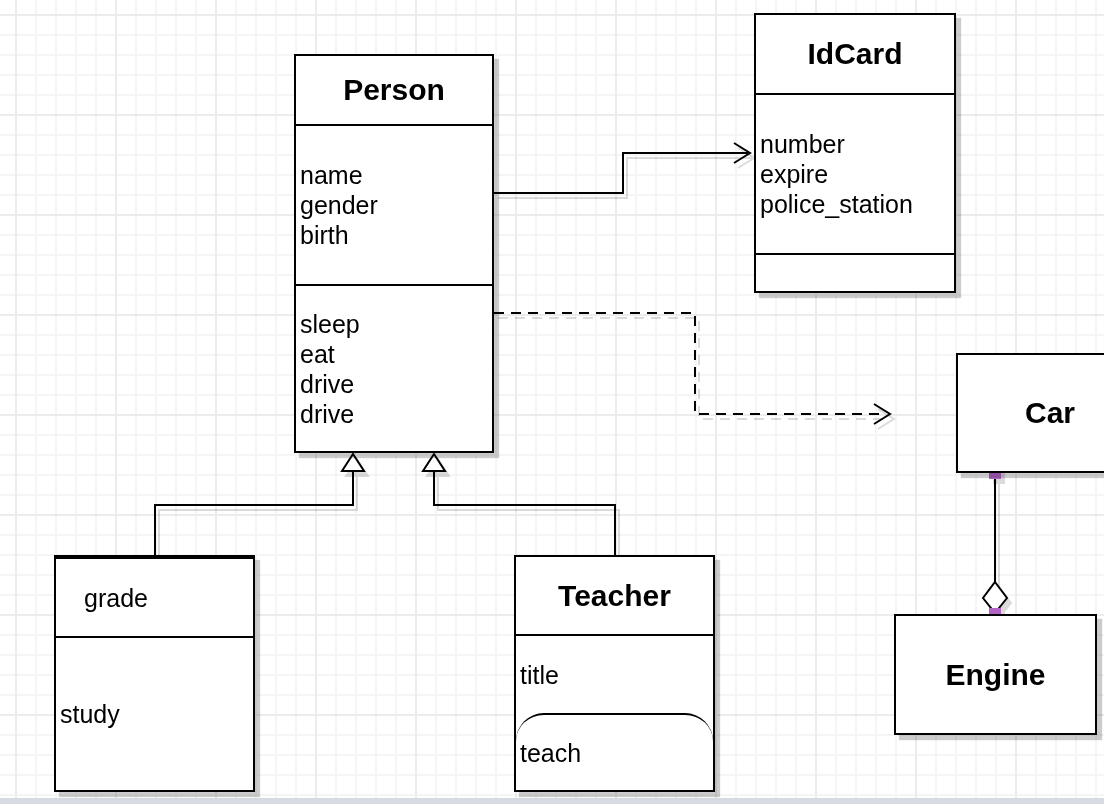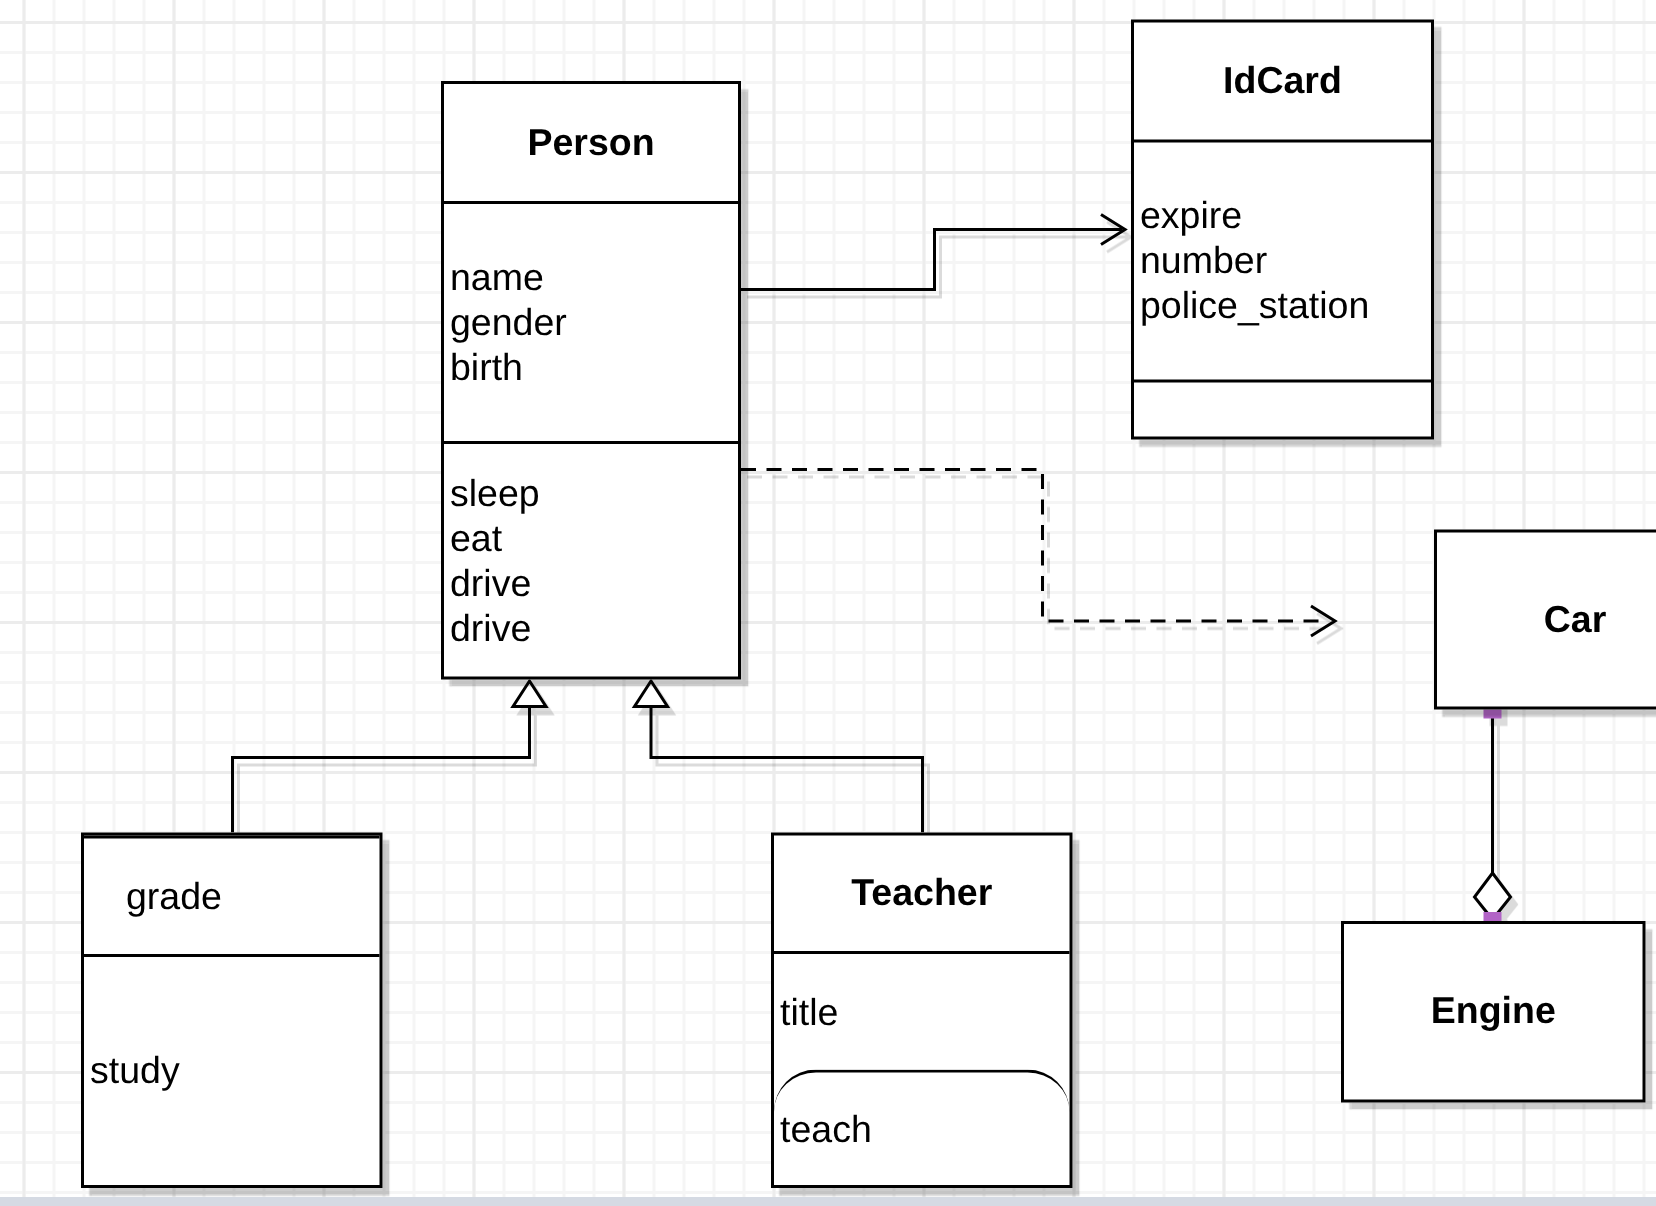--- a/index.html
+++ b/index.html
@@ -14,21 +14,21 @@
       linear-gradient(90deg, #f5f5f5 2px, transparent 2px);
     background-size:100px 100px,100px 100px,20px 20px,20px 20px;
     background-position:15px 14px;
   }
   .class-box{
     position:absolute;box-sizing:border-box;background:#fff;
     border:2px solid #000;box-shadow:5px 5px 1px rgba(0,0,0,0.20);
     display:flex;flex-direction:column;
   }
   .box-title{
-    font-weight:bold;font-size:25px;
+    font-weight:bold;font-size:30px;
     display:flex;align-items:center;justify-content:center;
     flex:none;
   }
   .box-section{
     box-sizing:border-box;border-top:2px solid #000;
     display:flex;flex-direction:column;justify-content:center;
     flex:none;overflow:hidden;
   }
   .member{font-size:25px;line-height:30px;padding-left:4px;white-space:nowrap;}
   .simple-title{flex:1;}
@@ -68,39 +68,39 @@
 
   <g fill="none" stroke="#000" stroke-width="2">
     <path d="M995 473 V583"></path>
     <polygon points="995,582 1007,598 995,613 983,598" fill="#ffffff"></polygon>
     <rect x="989" y="467" width="12" height="12" fill="#b264c6" stroke="none"></rect>
     <rect x="989" y="608" width="12" height="12" fill="#b264c6" stroke="none"></rect>
   </g>
 </svg>
 
 <div class="class-box" style="left:294px;top:54px;width:200px;height:399px;">
-  <div class="box-title" style="height:78px;text-align:center;">Person</div>
+  <div class="box-title" style="height:68px;text-align:center;">Person</div>
   <div class="box-section" style="height:160px;">
     <div class="member">name</div>
     <div class="member">gender</div>
     <div class="member">birth</div>
   </div>
   <div class="box-section" style="flex:1;">
     <div class="member">sleep</div>
     <div class="member">eat</div>
     <div class="member">drive</div>
     <div class="member">drive</div>
   </div>
 </div>
 
 <div class="class-box" style="left:754px;top:13px;width:202px;height:280px;">
   <div class="box-title" style="height:78px;">IdCard</div>
   <div class="box-section" style="height:160px;">
+    <div class="member">number</div>
     <div class="member">expire</div>
-    <div class="member">number</div>
     <div class="member">police_station</div>
   </div>
   <div class="box-section" style="flex:1;"></div>
 </div>
 
 <div class="class-box" style="left:933px;top:353px;width:188px;height:120px;margin-left:23px;">
   <div class="box-title simple-title">Car</div>
 </div>
 
 <div class="class-box" style="left:894px;top:614px;width:203px;height:121px;">

